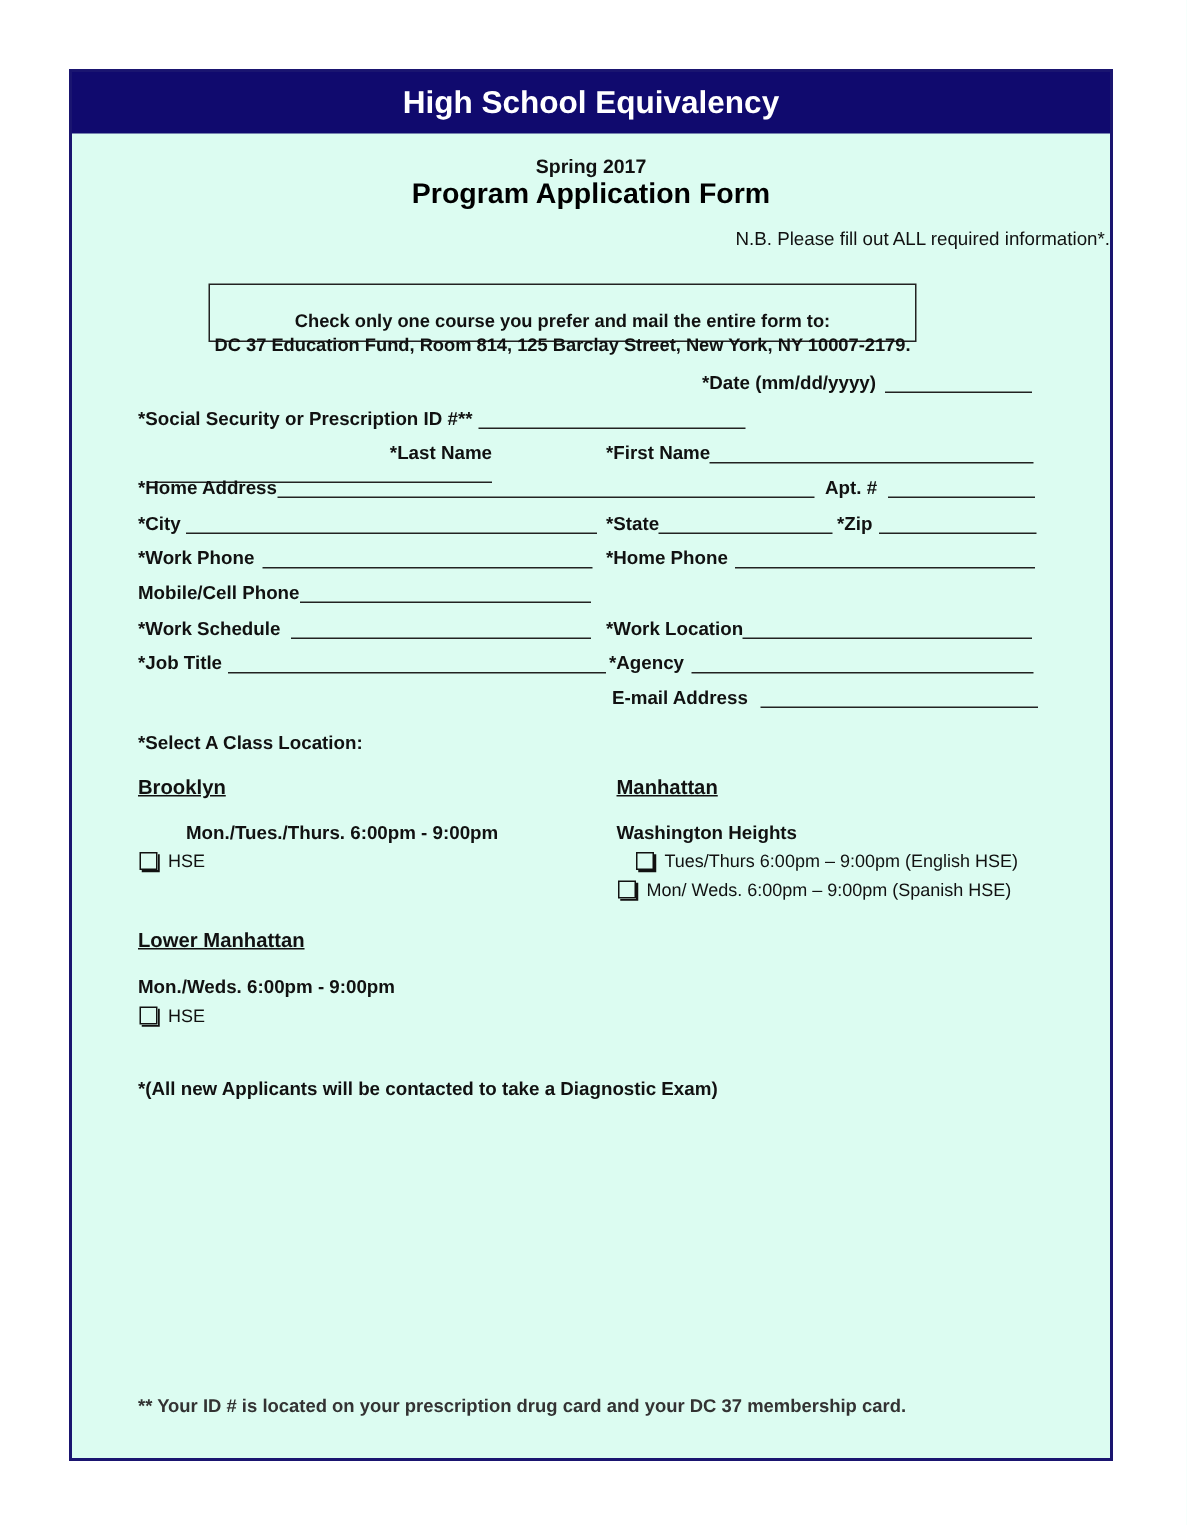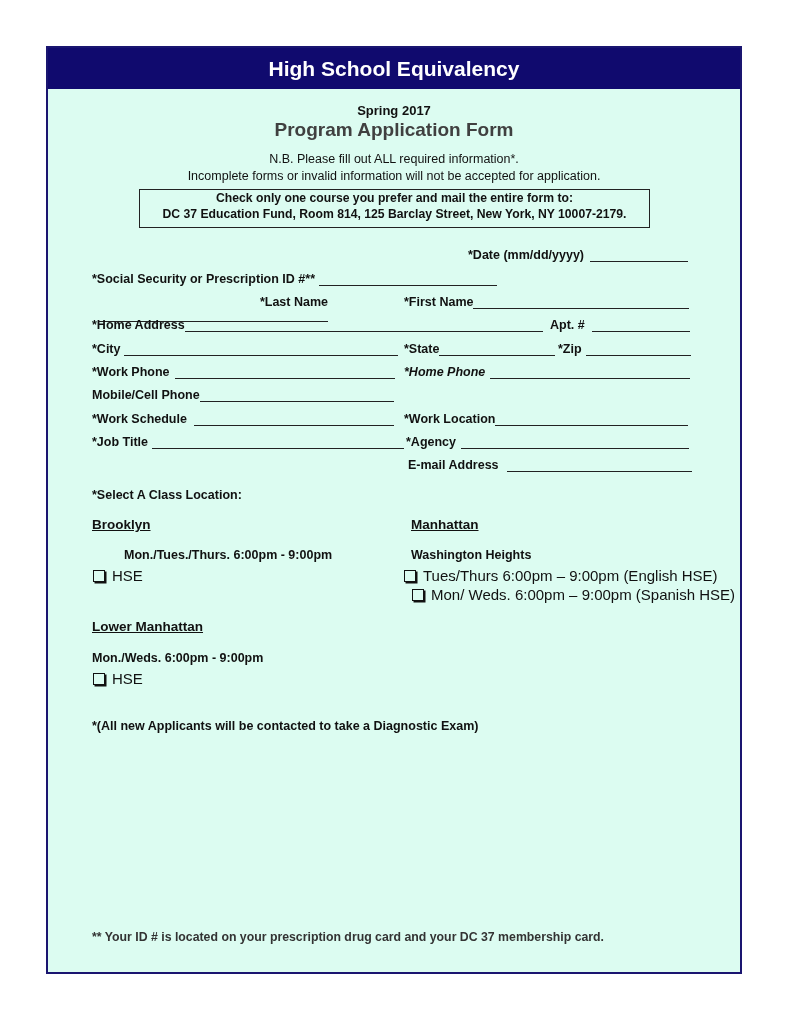--- a/index.html
+++ b/index.html
@@ -7,54 +7,53 @@
   .frame {
     position: absolute; left: 46px; top: 46px; width: 696px; height: 928px;
     border: 2px solid #1a1570; background: #dcfcf1; box-sizing: border-box;
   }
   .banner {
     background: #100a6e; color: #fff; height: 41px; line-height: 41px;
     text-align: center; font-weight: bold; font-size: 21px;
   }
   .center { position: absolute; left: 0; right: 0; text-align: center; }
   .season { top: 55px; font-weight: bold; font-size: 13px; }
-  .title { top: 71px; font-weight: bold; font-size: 19px; color: #404040; }
-  .nb1 { top: 104px; font-size: 12.5px; }
+  .title { top: 71px; font-weight: bold; font-size: 19px; color: #000000; }
+  .nb1 { top: 104px; font-size: 12.5px; text-align: right; }
   .nb2 { top: 121px; font-size: 12.5px; }
   .mailbox {
-    position: absolute; left: 91px; top: 141px; width: 511px; height: 39px;
+    position: absolute; left: 91px; top: 141px; width: 472px; height: 39px;
     border: 1.5px solid #222; box-sizing: border-box; text-align: center;
-    font-weight: bold; font-size: 12.2px; line-height: 16px; padding-top: 0;
+    font-weight: bold; font-size: 12.2px; line-height: 16px; padding-top: 16px;
   }
   .field {
     position: absolute; font-weight: bold; font-size: 12.5px; white-space: nowrap;
     display: flex; align-items: flex-end; justify-content: flex-end;
   }
   .line { display: inline-block; border-bottom: 1px solid #222; height: 12px; margin-left: 2px; }
   .line.tight { margin-left: 0; }
   .sect { position: absolute; font-weight: bold; font-size: 13.5px; text-decoration: underline; }
   .bold { position: absolute; font-weight: bold; font-size: 12.5px; white-space: nowrap; }
-  .opt { position: absolute; font-size: 15px; white-space: nowrap; display: flex; align-items: center; }
+  .opt { position: absolute; font-size: 12px; white-space: nowrap; display: flex; align-items: center; }
   .cb {
     display: inline-block; width: 10px; height: 10px; border: 1.3px solid #111;
     box-shadow: 1.5px 1.5px 0 #111; margin-right: 7px; background: transparent;
     cursor: pointer;
   }
   .footnote { position: absolute; left: 44px; top: 882px; font-weight: bold; font-size: 12.3px; color: #333; }
 </style>
 </head>
 <body>
 
 <div class="frame">
   <div class="banner">High School Equivalency</div>
 
   <div class="center season">Spring 2017</div>
   <div class="center title">Program Application Form</div>
   <div class="center nb1">N.B. Please fill out ALL required information*.</div>
-  <div class="center nb2">Incomplete forms or invalid information will not be accepted for application.</div>
 
   <div class="mailbox">
     <div>Check only one course you prefer and mail the entire form to:</div>
     <div>DC 37 Education Fund, Room 814, 125 Barclay Street, New York, NY 10007-2179.</div>
   </div>
 
   <div class="field" style="left:420px; top:200px;">
     <span>*Date (mm/dd/yyyy)</span>
     <span class="line" style="width:98px; margin-left:6px;"></span>
   </div>
@@ -92,21 +91,21 @@
   </div>
   <div class="field" style="left:510px; top:294px;">
     <span>*Zip</span>
     <span class="line" style="width:105px; margin-left:4px;"></span>
   </div>
 
   <div class="field" style="left:44px; top:317px;">
     <span>*Work Phone</span>
     <span class="line" style="width:220px; margin-left:5px;"></span>
   </div>
-  <div class="field" style="left:356px; top:317px;font-style:italic;">
+  <div class="field" style="left:356px; top:317px;">
     <span>*Home Phone</span>
     <span class="line" style="width:200px; margin-left:5px;"></span>
   </div>
 
   <div class="field" style="left:44px; top:340px;">
     <span>Mobile/Cell Phone</span>
     <span class="line tight" style="width:194px;"></span>
   </div>
 
   <div class="field" style="left:44px; top:364px;">
@@ -136,21 +135,21 @@
 
   <div class="sect" style="left:44px; top:469px;">Brooklyn</div>
   <div class="bold" style="left:44px; top:500px;padding-left:32px;">Mon./Tues./Thurs. 6:00pm - 9:00pm</div>
   <div class="opt" style="left:45px; top:519px;">
     <span class="cb"></span>
     <span>HSE</span>
   </div>
 
   <div class="sect" style="left:363px; top:469px;">Manhattan</div>
   <div class="bold" style="left:363px; top:500px;">Washington Heights</div>
-  <div class="opt" style="left:356px; top:519px;">
+  <div class="opt" style="left:376px; top:519px;">
     <span class="cb"></span>
     <span>Tues/Thurs 6:00pm – 9:00pm (English HSE)</span>
   </div>
   <div class="opt" style="left:364px; top:538px;">
     <span class="cb"></span>
     <span>Mon/ Weds. 6:00pm – 9:00pm (Spanish HSE)</span>
   </div>
 
   <div class="sect" style="left:44px; top:571px;">Lower Manhattan</div>
   <div class="bold" style="left:44px; top:603px;">Mon./Weds. 6:00pm - 9:00pm</div>

